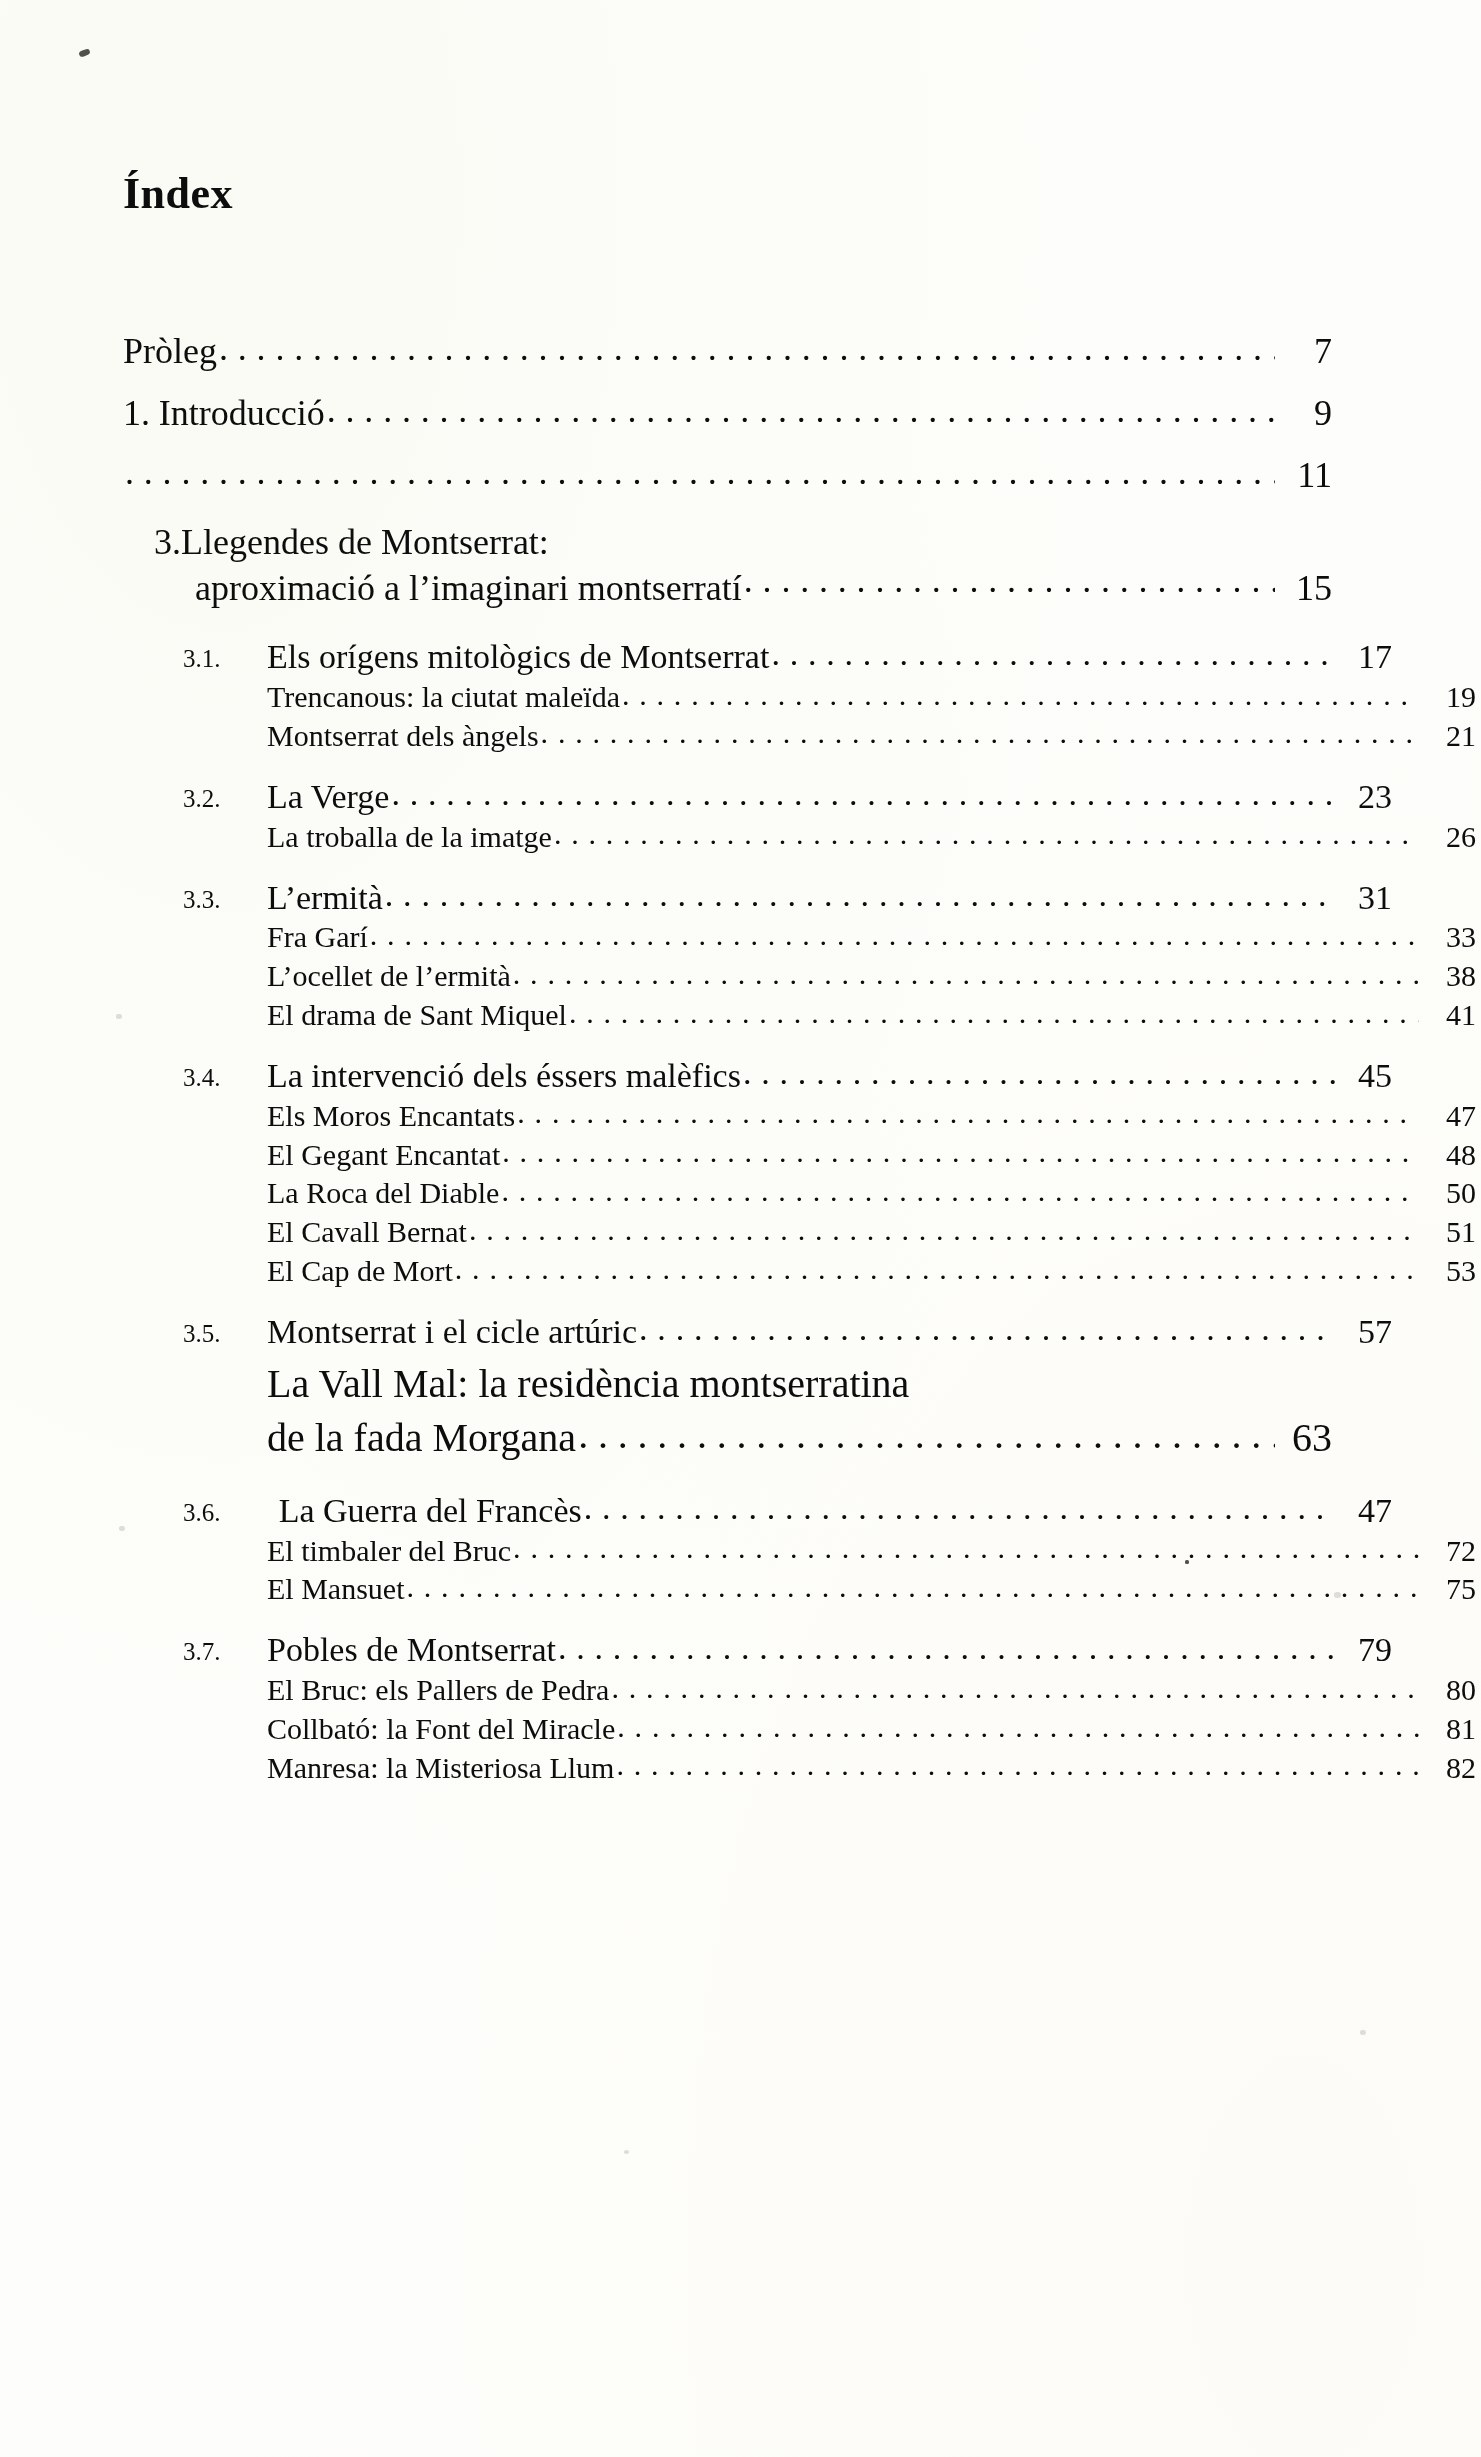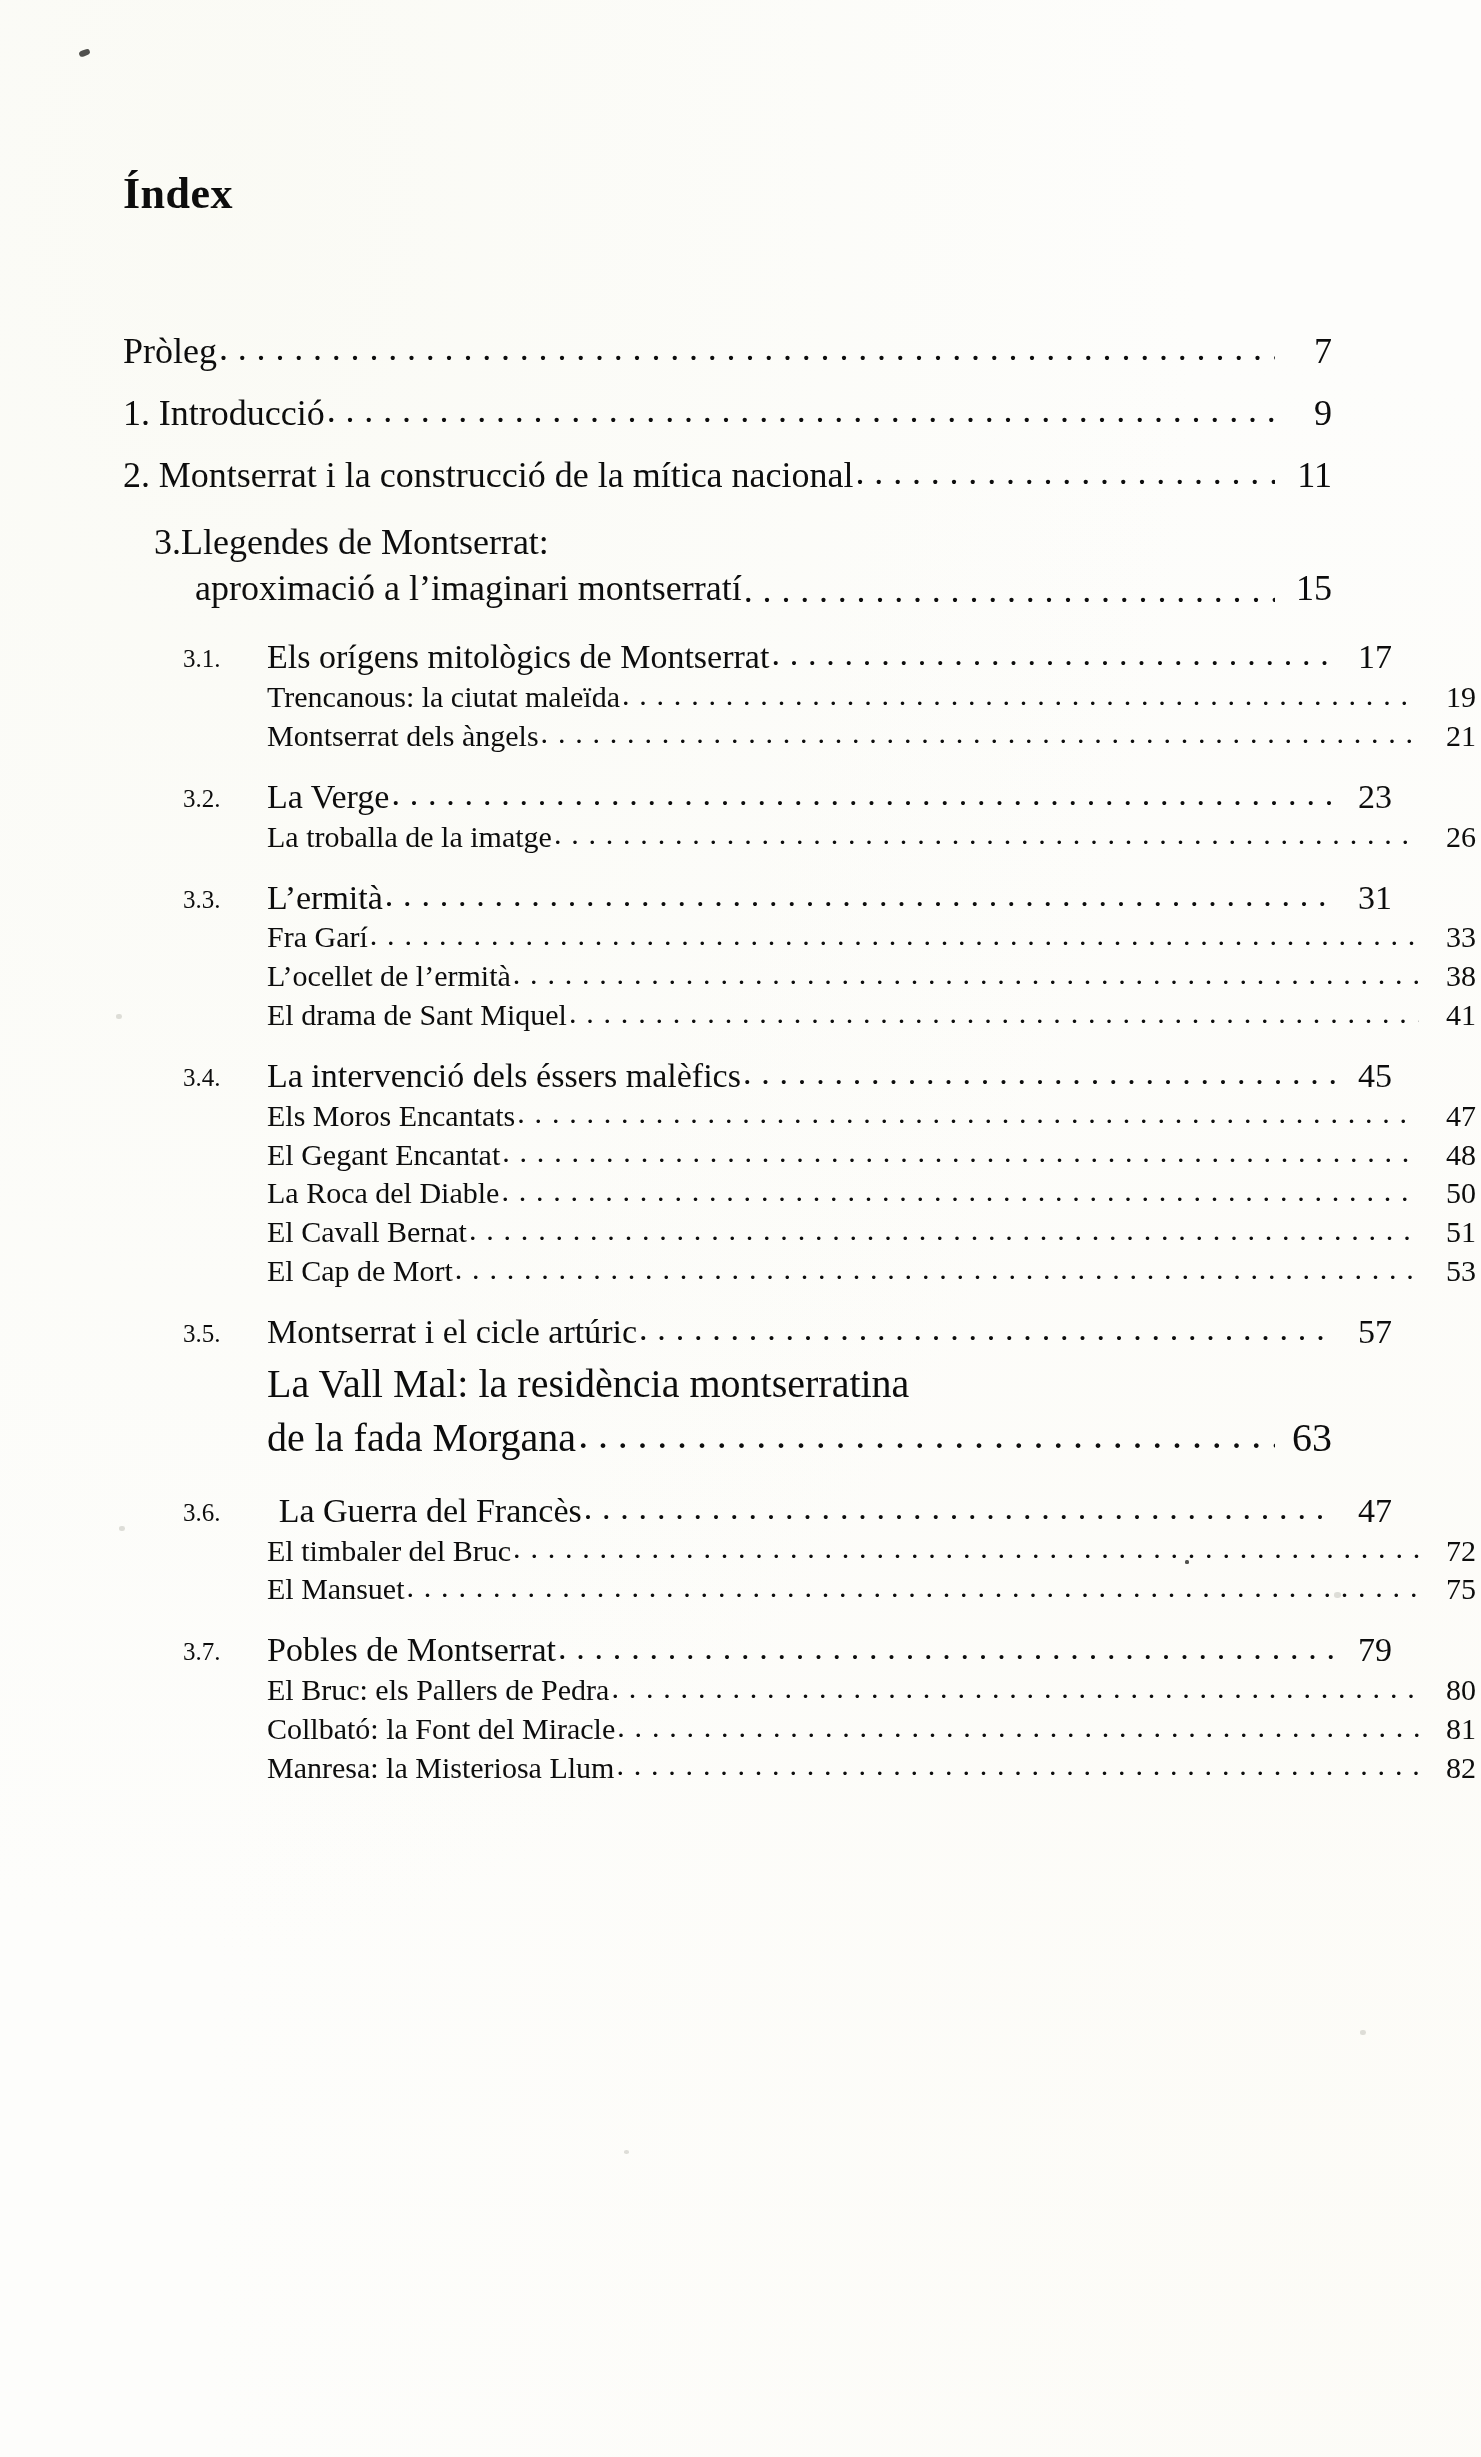--- a/index.html
+++ b/index.html
@@ -122,21 +122,21 @@
     font-size: 36px;
     line-height: 1.28;
     margin-bottom: 17.6px;
     margin-left: 31px;
   }
   .chapter-multiline .line1 {
     display: block;
   }
   .chapter-multiline .line2 {
     display: flex;
-    align-items: flex-end;
+    align-items: flex-start;
     padding-left: 41px;
   }
 
   
   .lvl2 {
     font-size: 34px;
     line-height: 1.0;
     padding-left: 60px;
     margin-top: 25px;
     margin-bottom: 7.8px;
@@ -196,21 +196,20 @@
         <span class="page-no">7</span>
       </li>
 
       <li class="row lvl1">
         <span class="label"><span class="label-prefix">1.</span><span>Introducció</span></span>
         <span class="leader"></span>
         <span class="page-no">9</span>
       </li>
 
       <li class="row lvl1">
-        <span class="label"><span class="label-prefix">2.</span><span>Montserrat i la construcció de la mítica nacional</span></span>
         <span class="leader"></span>
         <span class="page-no">11</span>
       </li>
 
       <li class="chapter-multiline">
         <span class="line1"><span class="label-prefix">3.</span><span>Llegendes de Montserrat:</span></span>
         <span class="line2">
           <span class="label">aproximació a l’imaginari montserratí</span>
           <span class="leader"></span>
           <span class="page-no">15</span>

